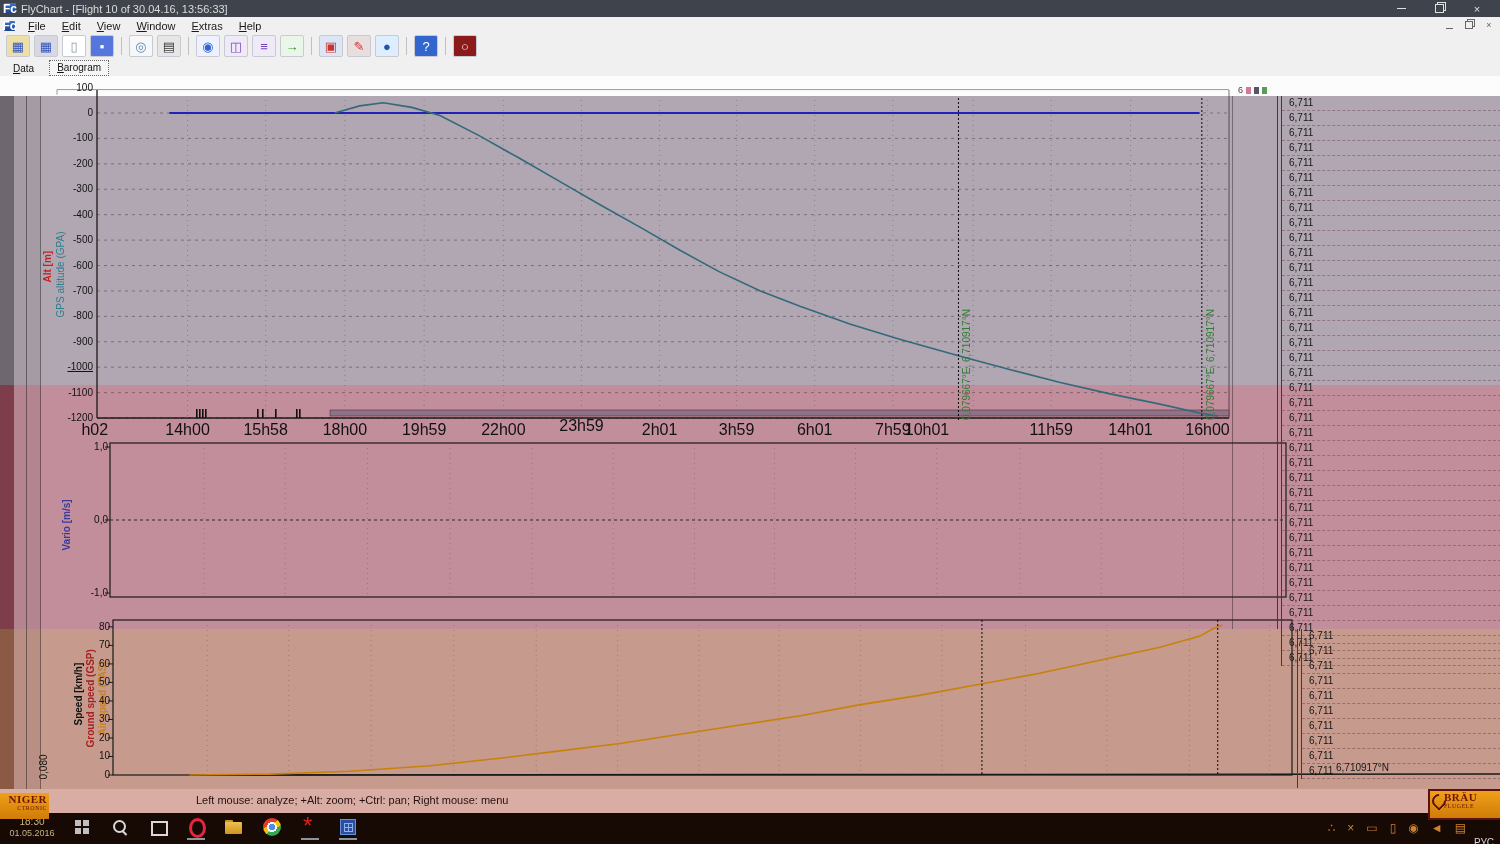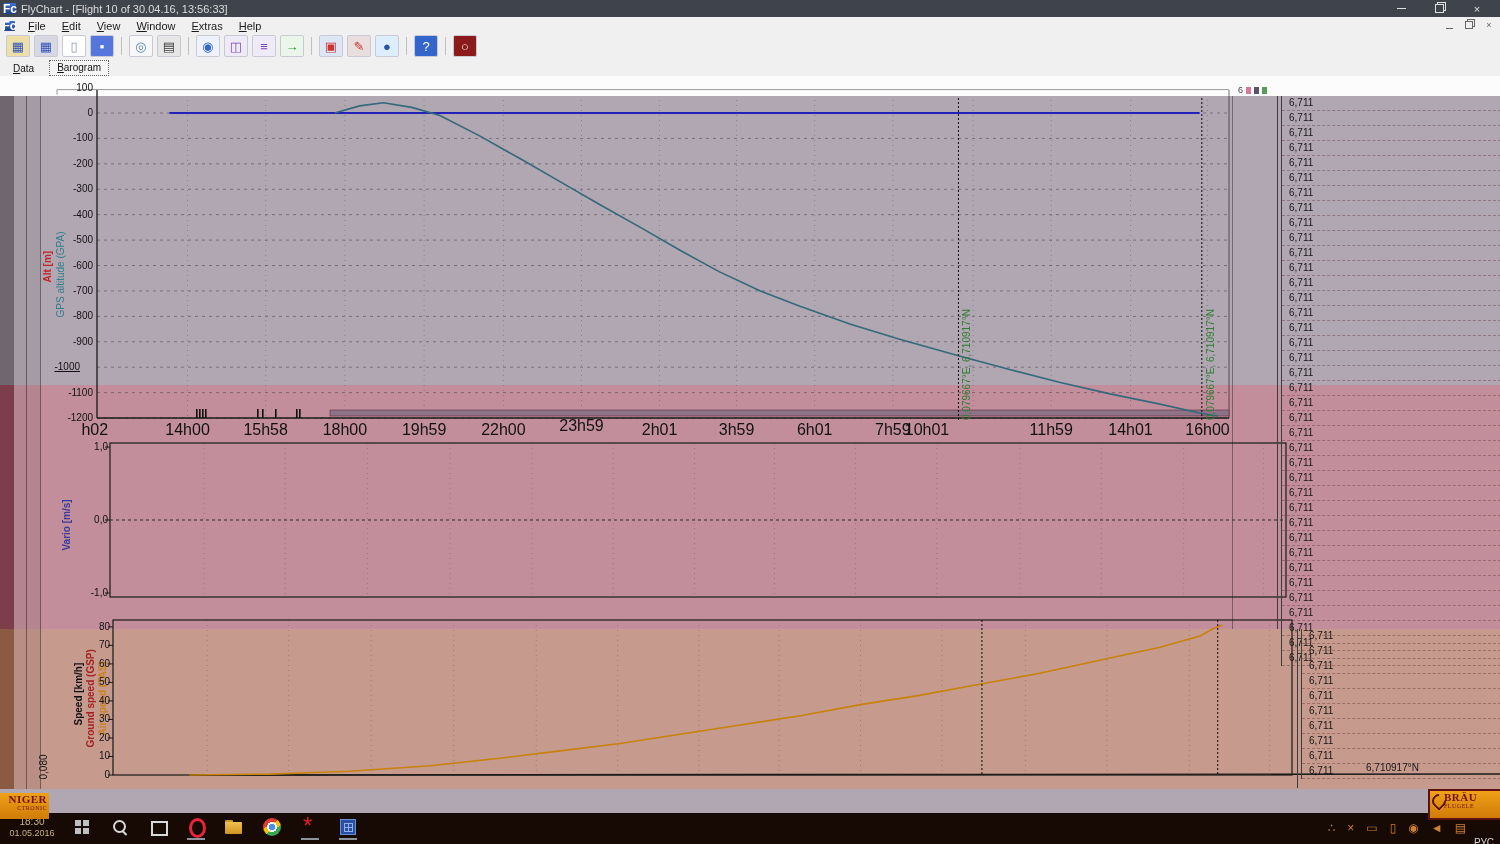--- a/index.html
+++ b/index.html
@@ -67,21 +67,21 @@
   
   .colrow{height:14px;line-height:14px;font-size:10px;color:#161616;padding-left:7px;
           border-bottom:1px dashed rgba(90,45,45,0.38);}
   .colwrap-upper{left:1281px;top:96px;width:219px;border-left:1px solid #3c3c3c;}
   .colwrap-lower{left:1301px;top:629px;width:199px;border-left:1px solid #3c3c3c;}
   .colline-upper{left:1277px;top:96px;width:1px;height:533px;background:#3c3c3c;}
   .colline-lower{left:1297px;top:629px;width:1px;height:159px;background:#3c3c3c;}
   .header-remnant{left:1238px;top:85px;height:10px;display:flex;align-items:center;gap:3px;
                   font-size:9px;color:#444;}
   .chip{width:5px;height:7px;display:inline-block;}
-  .bottom-coord{left:1366px;top:762px;font-size:10px;color:#1a1a1a;text-align:center;}
+  .bottom-coord{left:1336px;top:762px;font-size:10px;color:#1a1a1a;text-align:center;}
 
   
   .statusbar{left:0;top:789px;width:1500px;height:24px;background:#d9aca4;border-bottom:4px solid #2a120c;}
   .statustext{position:absolute;left:196px;top:5px;font-size:11px;color:#241111;}
   .logo-left{left:0;top:793px;width:47px;height:26px;background:linear-gradient(#f0a018,#d07c08);
              z-index:30;overflow:hidden;text-align:right;padding-right:2px;}
   .logo-right{left:1428px;top:789px;width:72px;height:27px;background:linear-gradient(#f0a018,#d07c08);
               border:2px solid #5c1010;z-index:30;overflow:hidden;padding-left:14px;position:absolute;}
   .logo-big{font-family:"Liberation Serif",serif;font-weight:bold;font-size:11px;color:#6e1208;line-height:12px;letter-spacing:0.5px;}
   .logo-small{font-family:"Liberation Serif",serif;font-size:6px;color:#6e1208;line-height:7px;letter-spacing:0.5px;}
@@ -348,21 +348,21 @@
       <div class="ytick" style="left: 43px; top: 107px;">0</div>
       <div class="ytick" style="left: 43px; top: 132.42px;">-100</div>
       <div class="ytick" style="left: 43px; top: 157.84px;">-200</div>
       <div class="ytick" style="left: 43px; top: 183.26px;">-300</div>
       <div class="ytick" style="left: 43px; top: 208.68px;">-400</div>
       <div class="ytick" style="left: 43px; top: 234.1px;">-500</div>
       <div class="ytick" style="left: 43px; top: 259.52px;">-600</div>
       <div class="ytick" style="left: 43px; top: 284.94px;">-700</div>
       <div class="ytick" style="left: 43px; top: 310.36px;">-800</div>
       <div class="ytick" style="left: 43px; top: 335.78px;">-900</div>
-      <div class="ytick" style="left: 30px; top: 361.2px; text-decoration: underline;">-1000</div>
+      <div class="ytick" style="left: 43px; top: 361.2px; text-decoration: underline;">-1000</div>
       <div class="ytick" style="left: 43px; top: 386.62px;">-1100</div>
       <div class="ytick" style="left: 43px; top: 412.04px;">-1200</div>
     </div>
   <div id="alt-xticks">
       <div class="xtick" style="left: 64.736px; top: 421px;">h02</div>
       <div class="xtick" style="left: 157.56px; top: 421px;">14h00</div>
       <div class="xtick" style="left: 235.668px; top: 421px;">15h58</div>
       <div class="xtick" style="left: 314.908px; top: 421px;">18h00</div>
       <div class="xtick" style="left: 394.148px; top: 421px;">19h59</div>
       <div class="xtick" style="left: 473.388px; top: 421px;">22h00</div>
@@ -452,20 +452,23 @@
       <div class="colrow">6,711</div>
       <div class="colrow">6,711</div>
       <div class="colrow">6,711</div>
       <div class="colrow">6,711</div>
       <div class="colrow">6,711</div>
       <div class="colrow">6,711</div>
       <div class="colrow">6,711</div>
     </div>
   <div class="abs bottom-coord">6,710917°N</div>
 
+  <div class="abs statusbar">
+    <div class="statustext">Left mouse: analyze;  +Alt: zoom;  +Ctrl: pan; Right mouse: menu</div>
+  </div>
   <div class="abs logo-left">
     <div class="logo-big">NIGER</div>
     <div class="logo-small">CTRONIC</div>
   </div>
   <div class="logo-right">
     <div class="logo-swoosh"></div>
     <div class="logo-big">BRÄU</div>
     <div class="logo-small">FLUGELE</div>
   </div>
 

